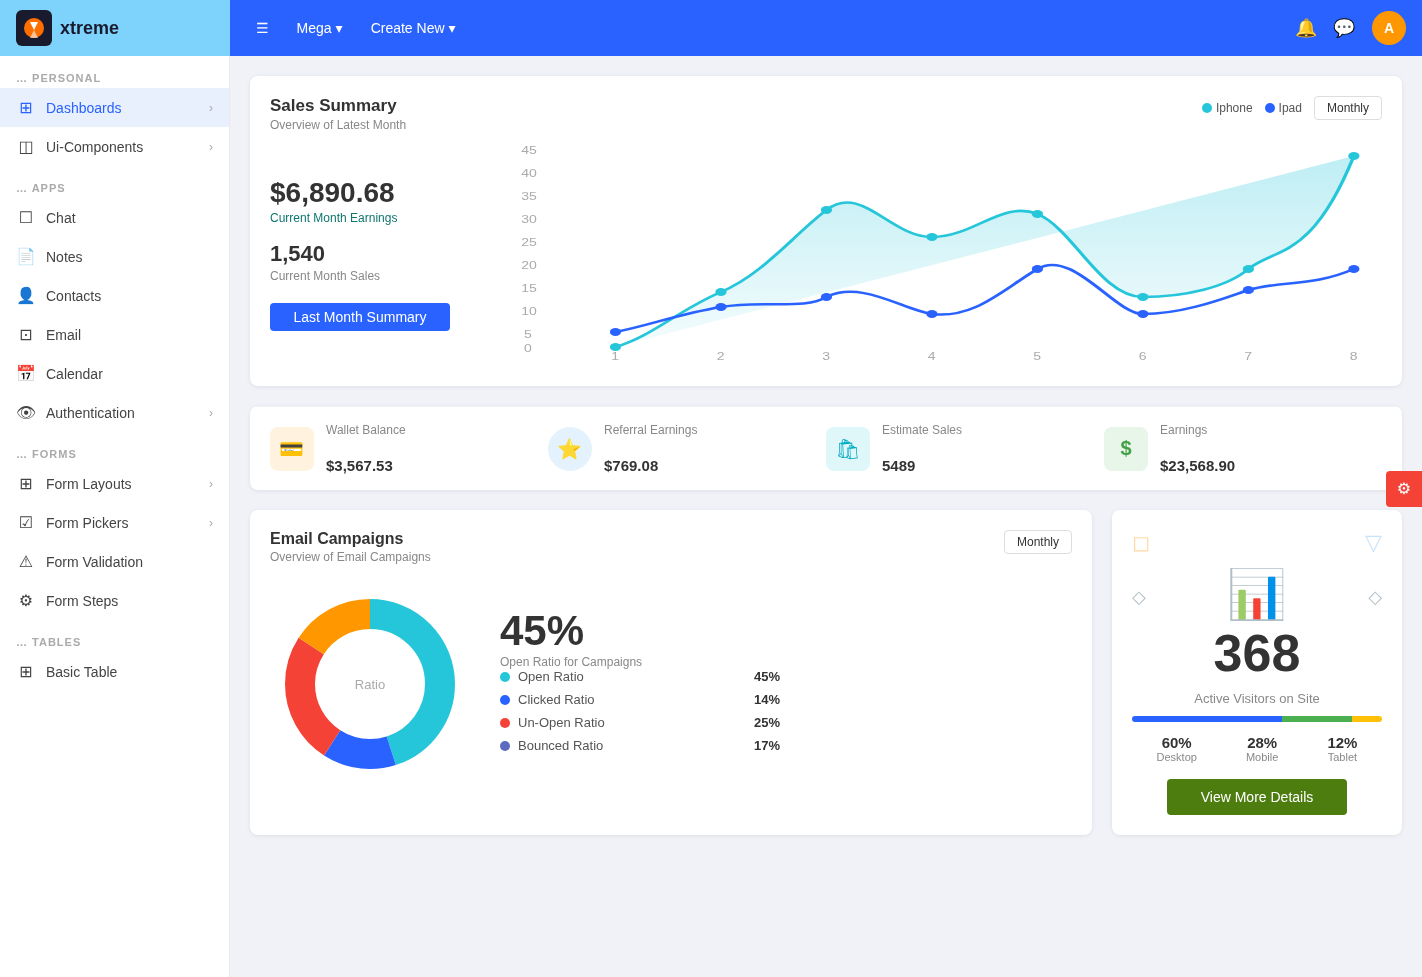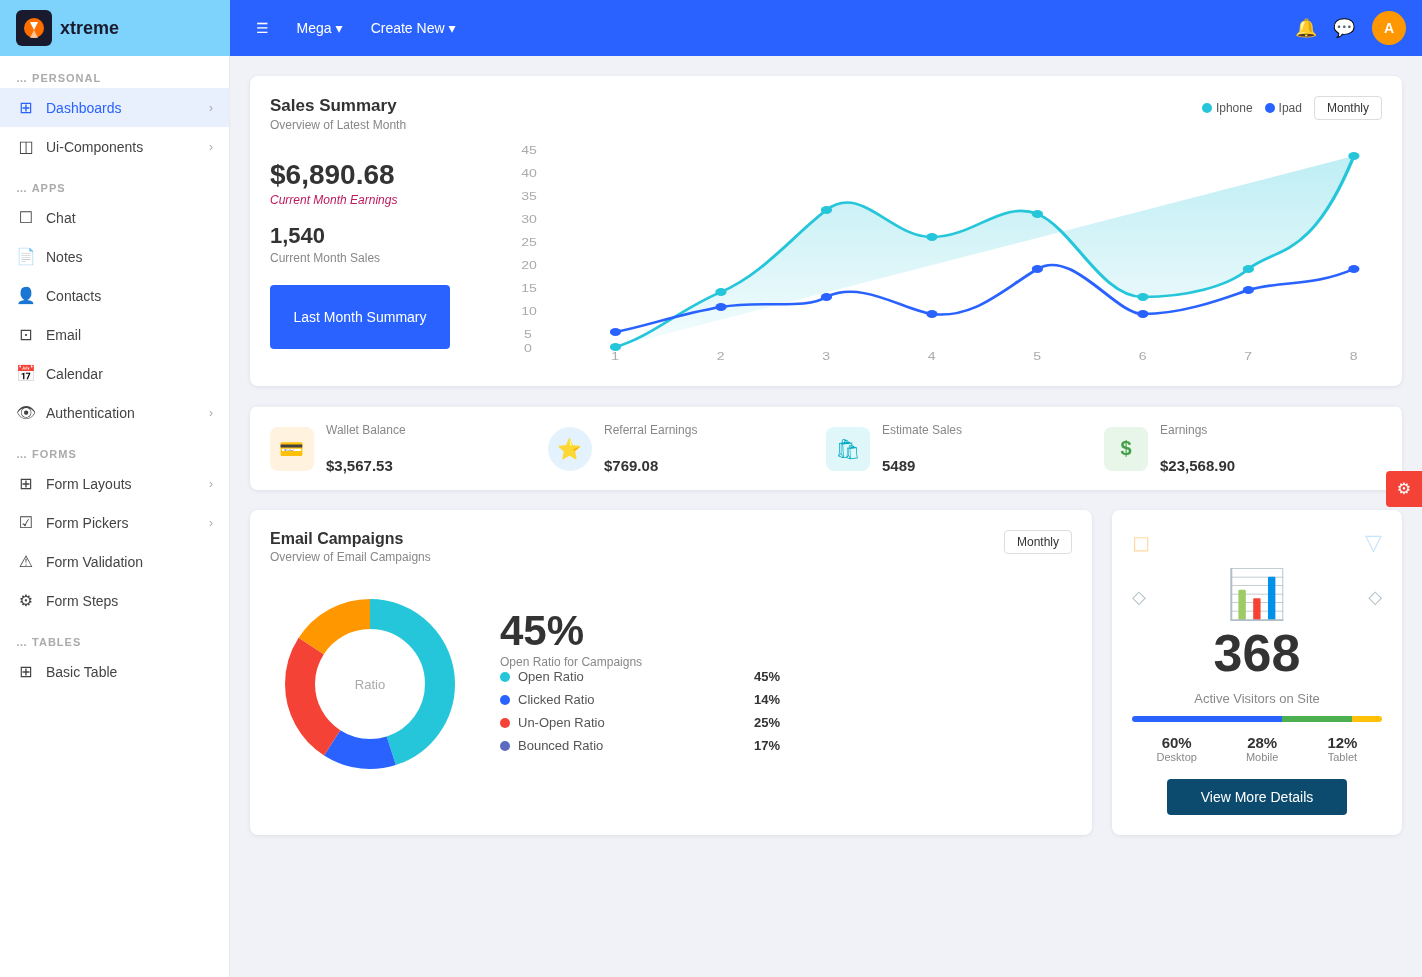--- a/index.html
+++ b/index.html
@@ -79,25 +79,25 @@
     .sales-subtitle { font-size: 12px; color: #888; margin-top: 2px; }
     .legend-dot { width: 10px; height: 10px; border-radius: 50%; display: inline-block; margin-right: 4px; }
     .legend-item { font-size: 12px; color: #555; display: flex; align-items: center; }
     .monthly-btn {
       border: 1px solid #ddd; background: #fff; padding: 4px 12px; border-radius: 4px;
       font-size: 12px; cursor: pointer; color: #333;
     }
     .sales-body { display: flex; gap: 20px; }
     .sales-stats { width: 220px; flex-shrink: 0; display: flex; flex-direction: column; justify-content: center; }
     .earnings-amount { font-size: 28px; font-weight: 700; color: #333; margin-bottom: 2px; }
-    .earnings-label { font-size: 12px; color: #be185d; margin-bottom: 16px; font-style: italic; }
+    .earnings-label { font-size: 12px; color: #0f766e; margin-bottom: 16px; }
     .sales-count { font-size: 22px; font-weight: 700; color: #333; margin-bottom: 2px; }
     .sales-label { font-size: 12px; color: #888; margin-bottom: 20px; }
     .last-month-btn {
-      background: #2962ff; color: #fff; border: none; padding: 24px 18px;
+      background: #2962ff; color: #fff; border: none; padding: 6px 18px;
       border-radius: 4px; font-size: 14px; cursor: pointer; font-weight: 500; width: 180px;
     }
     .chart-area { flex: 1; position: relative; }
 
     
     .chart-svg { width: 100%; height: 220px; }
 
     
     .stats-row { display: flex; gap: 0; border-top: 1px solid #f0f0f0; padding: 16px 20px; }
     .stat-item { display: flex; align-items: center; gap: 12px; flex: 1; }
@@ -136,21 +136,21 @@
     .vc-count { font-size: 52px; font-weight: 700; color: #333; }
     .vc-label { font-size: 13px; color: #888; margin-bottom: 10px; }
     .vc-progress { width: 100%; height: 6px; border-radius: 3px; overflow: hidden; display: flex; margin-bottom: 12px; }
     .vc-prog-desktop { background: #2962ff; }
     .vc-prog-mobile { background: #4caf50; }
     .vc-prog-tablet { background: #ffc107; }
     .vc-breakdown { display: flex; justify-content: space-around; width: 100%; margin-bottom: 16px; }
     .vc-bd-item { text-align: center; }
     .vc-bd-pct { font-size: 15px; font-weight: 700; color: #333; }
     .vc-bd-label { font-size: 11px; color: #888; }
-    .view-more-btn { background: #0c4a6e; color: #fff; border: none; padding: 10px 24px; border-radius: 4px; font-size: 14px; cursor: pointer; font-weight: 500; width: 180px; }
+    .view-more-btn { background: #4d7c0f; color: #fff; border: none; padding: 10px 24px; border-radius: 4px; font-size: 14px; cursor: pointer; font-weight: 500; width: 180px; }
 
     
     .settings-gear {
       position: fixed; right: 0; top: 50%; transform: translateY(-50%);
       background: #f44336; color: #fff; width: 36px; height: 36px;
       display: flex; align-items: center; justify-content: center;
       font-size: 16px; cursor: pointer; border-radius: 4px 0 0 4px; z-index: 200;
     }
   </style>
 </head>

